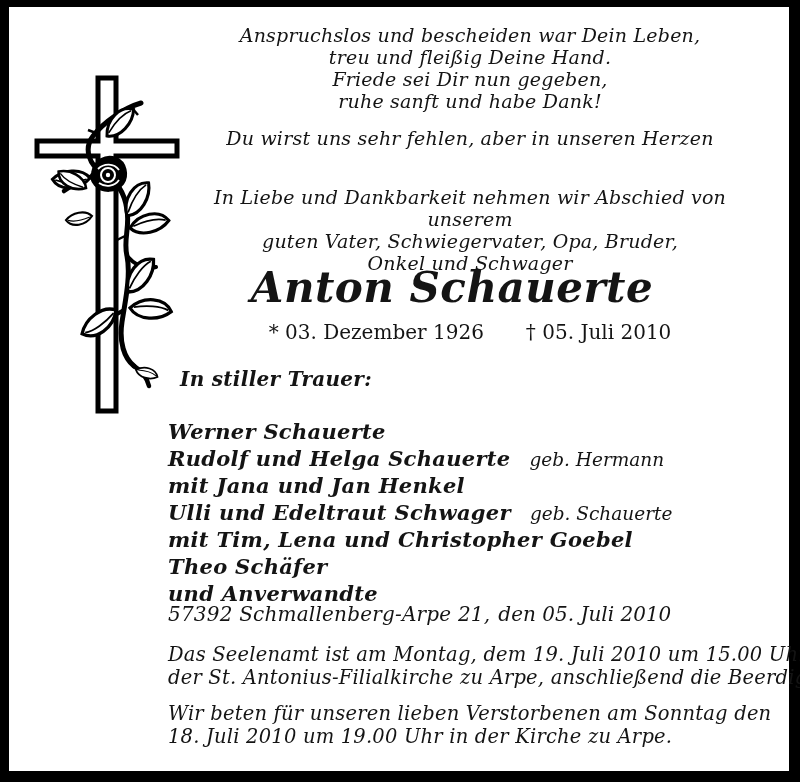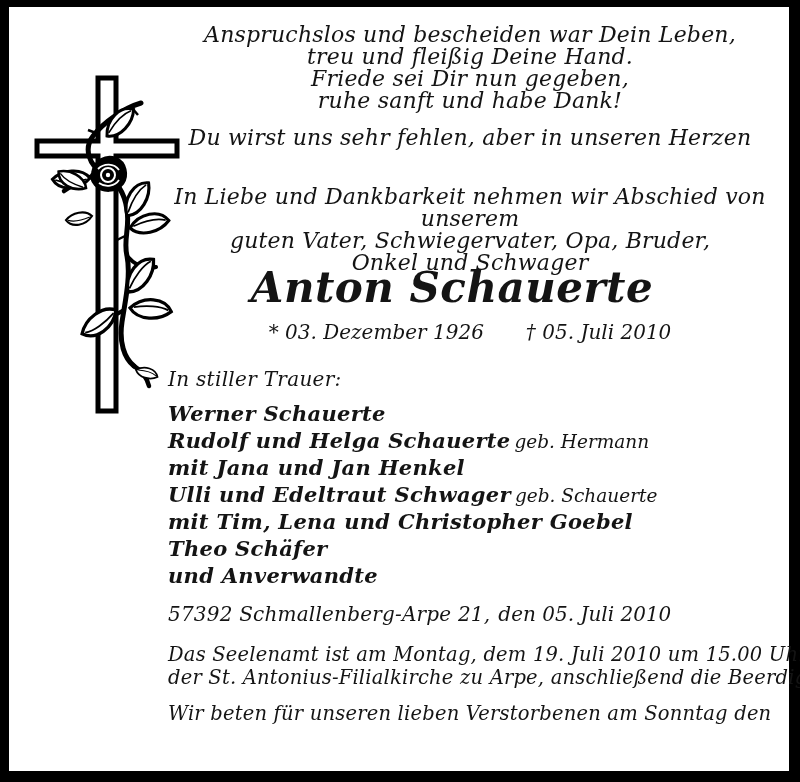--- a/index.html
+++ b/index.html
@@ -14,42 +14,42 @@
   .paper{
     position:absolute;
     top:7px;left:9px;right:11px;bottom:11px;
     background:#fff;
   }
   .blk{position:absolute;}
   .centered{
     left:170px;width:600px;
     text-align:center;
     font-style:italic;
-    font-size:22px;line-height:22px;
+    font-size:19px;line-height:22px;
     letter-spacing:.2px;
   }
   .left-col{left:168px;width:612px;font-style:italic;}
   .deceased-name{
     left:132px;width:640px;
     text-align:center;
     font-style:italic;font-weight:bold;
     font-size:42px;line-height:44px;
     letter-spacing:.5px;
   }
   .dates{
     left:150px;width:640px;
     display:flex;justify-content:center;gap:42px;
-    font-style:italic;font-size:20px;
+    font-size:20px;
   }
   .trauer-header{
-    font-weight:normal;font-size:20px;letter-spacing:.3px;
+    font-weight:bold;font-size:20px;letter-spacing:.3px;margin-left:12px;
   }
   .mourner-row{line-height:25px;white-space:nowrap;}
   .m-name{font-weight:bold;font-size:21px;letter-spacing:.3px;}
-  .m-suffix{font-weight:normal;font-size:18.5px;margin-left:4px;}
+  .m-suffix{font-weight:normal;font-size:18.5px;margin-left:19px;}
   .place-date{font-size:20px;white-space:nowrap;}
   .place-date .place{font-weight:normal;letter-spacing:.2px;}
   .place-date .pdate{margin-left:8px;}
   .para{font-size:19.5px;line-height:22.5px;letter-spacing:.2px;white-space:nowrap;}
   .illustration{position:absolute;left:28px;top:70px;width:160px;height:350px;}
 </style>
 </head>
 <body>
 
 <div class="page">
@@ -112,21 +112,21 @@
 
   <div class="blk deceased-name" style="top:266px">Anton Schauerte</div>
 
   <div class="blk dates" style="top:320px">
     <span>* 03. Dezember 1926</span>
     <span>† 05. Juli 2010</span>
   </div>
 
   <div class="blk left-col trauer-header" style="top:367px">In stiller Trauer:</div>
 
-  <div class="blk left-col" style="top:401px">
+  <div class="blk left-col" style="top:419px">
     <div class="mourner-row">
       <span class="m-name">Werner Schauerte</span><span class="m-suffix"></span>
     </div>
     <div class="mourner-row">
       <span class="m-name">Rudolf und Helga Schauerte</span><span class="m-suffix">geb. Hermann</span>
     </div>
     <div class="mourner-row">
       <span class="m-name">mit Jana und Jan Henkel</span><span class="m-suffix"></span>
     </div>
     <div class="mourner-row">
@@ -147,14 +147,15 @@
     <span class="place">57392 Schmallenberg-Arpe 21,</span><span class="pdate">den 05. Juli 2010</span>
   </div>
 
   <div class="blk left-col para" style="top:644px">
     <div>Das Seelenamt ist am Montag, dem 19. Juli 2010 um 15.00 Uhr in</div>
     <div>der St. Antonius-Filialkirche zu Arpe, anschließend die Beerdigung.</div>
   </div>
 
   <div class="blk left-col para" style="top:703px">
     <div>Wir beten für unseren lieben Verstorbenen am Sonntag den</div>
+    <div>18. Juli 2010 um 19.00 Uhr in der Kirche zu Arpe.</div>
   </div>
 </div>
 
 </body></html>

